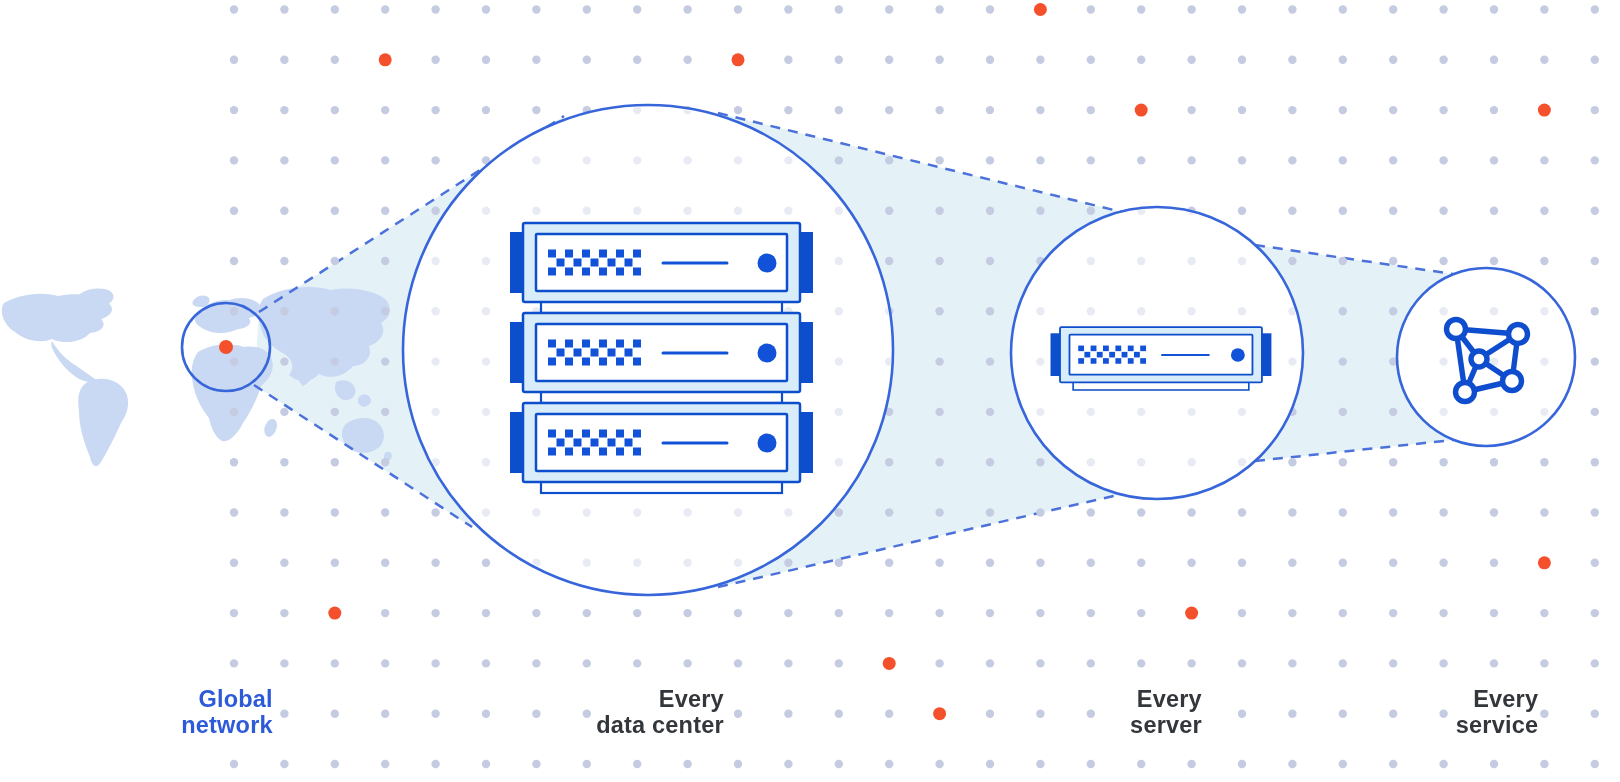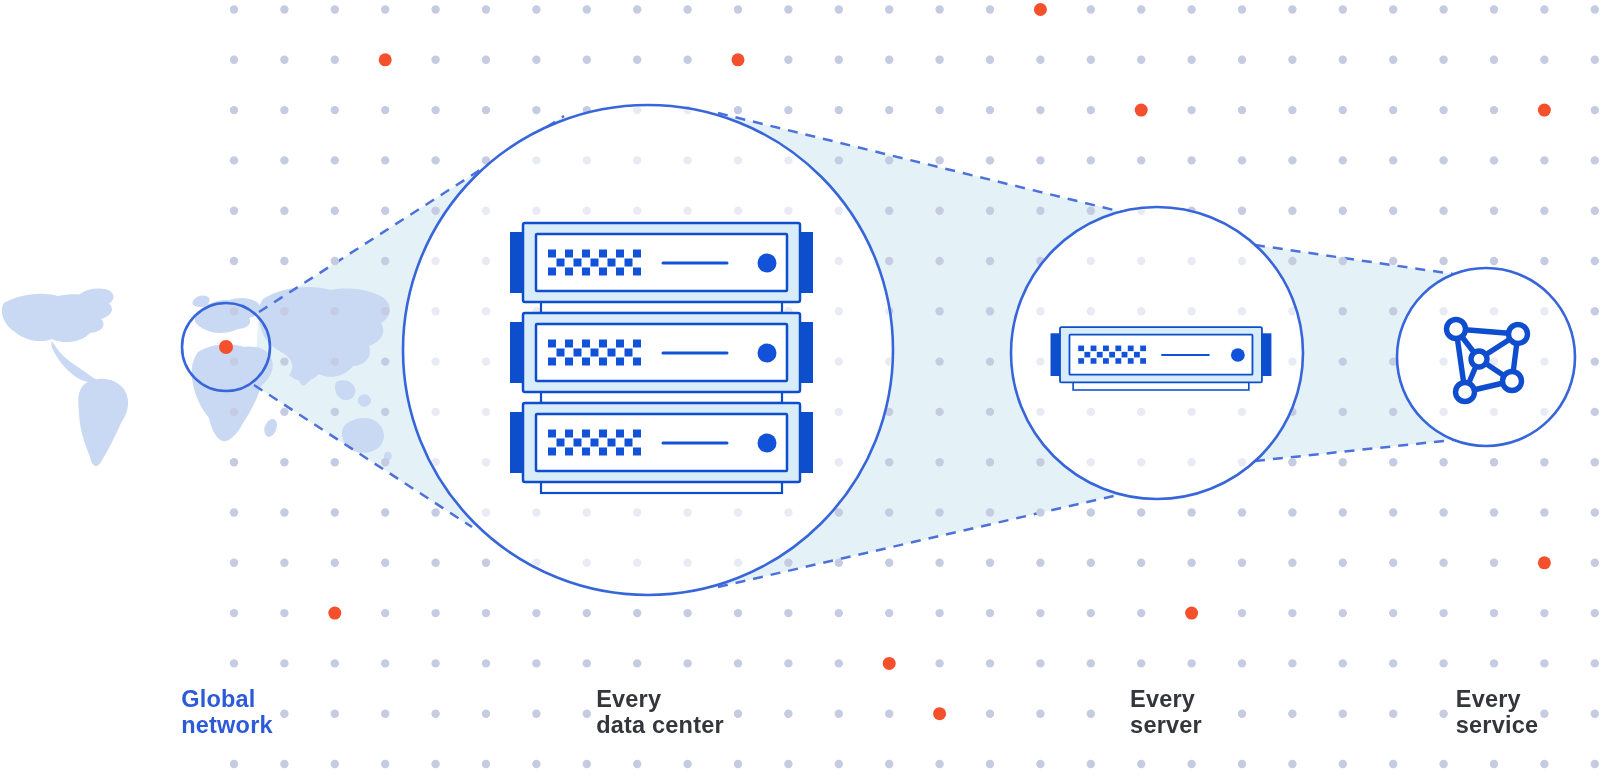--- a/index.html
+++ b/index.html
@@ -23,21 +23,21 @@
   .sv-ear{fill:var(--serverBlue)}
   .sv-base{fill:#fff;stroke:var(--serverBlue);stroke-width:2.2}
   .sv-sq{fill:var(--serverAccent)}
   .sv-line{stroke:var(--serverAccent);stroke-width:3;stroke-linecap:round}
   .sv-dot{fill:var(--serverAccent)}
   .mesh-line{stroke:var(--mesh);stroke-width:5.4;fill:none;stroke-linecap:round}
   .mesh-node{fill:#fff;stroke:var(--mesh);stroke-width:5.4}
   .marker{fill:var(--orange)}
   .stage-label{position:absolute;top:686px;transform:translateX(-50%);
     font:700 23.5px/26px "Liberation Sans",sans-serif;color:var(--textDark);
-    text-align:left;white-space:pre-line;letter-spacing:.2px}
+    text-align:right;white-space:pre-line;letter-spacing:.2px}
   .stage-label.blue{color:var(--textBlue)}
   #lbl-global{left:227px}
   #lbl-dc{left:660px}
   #lbl-server{left:1166px}
   #lbl-service{left:1497px}
 </style>
 </head>
 <body>
 
 <div id="canvas">

